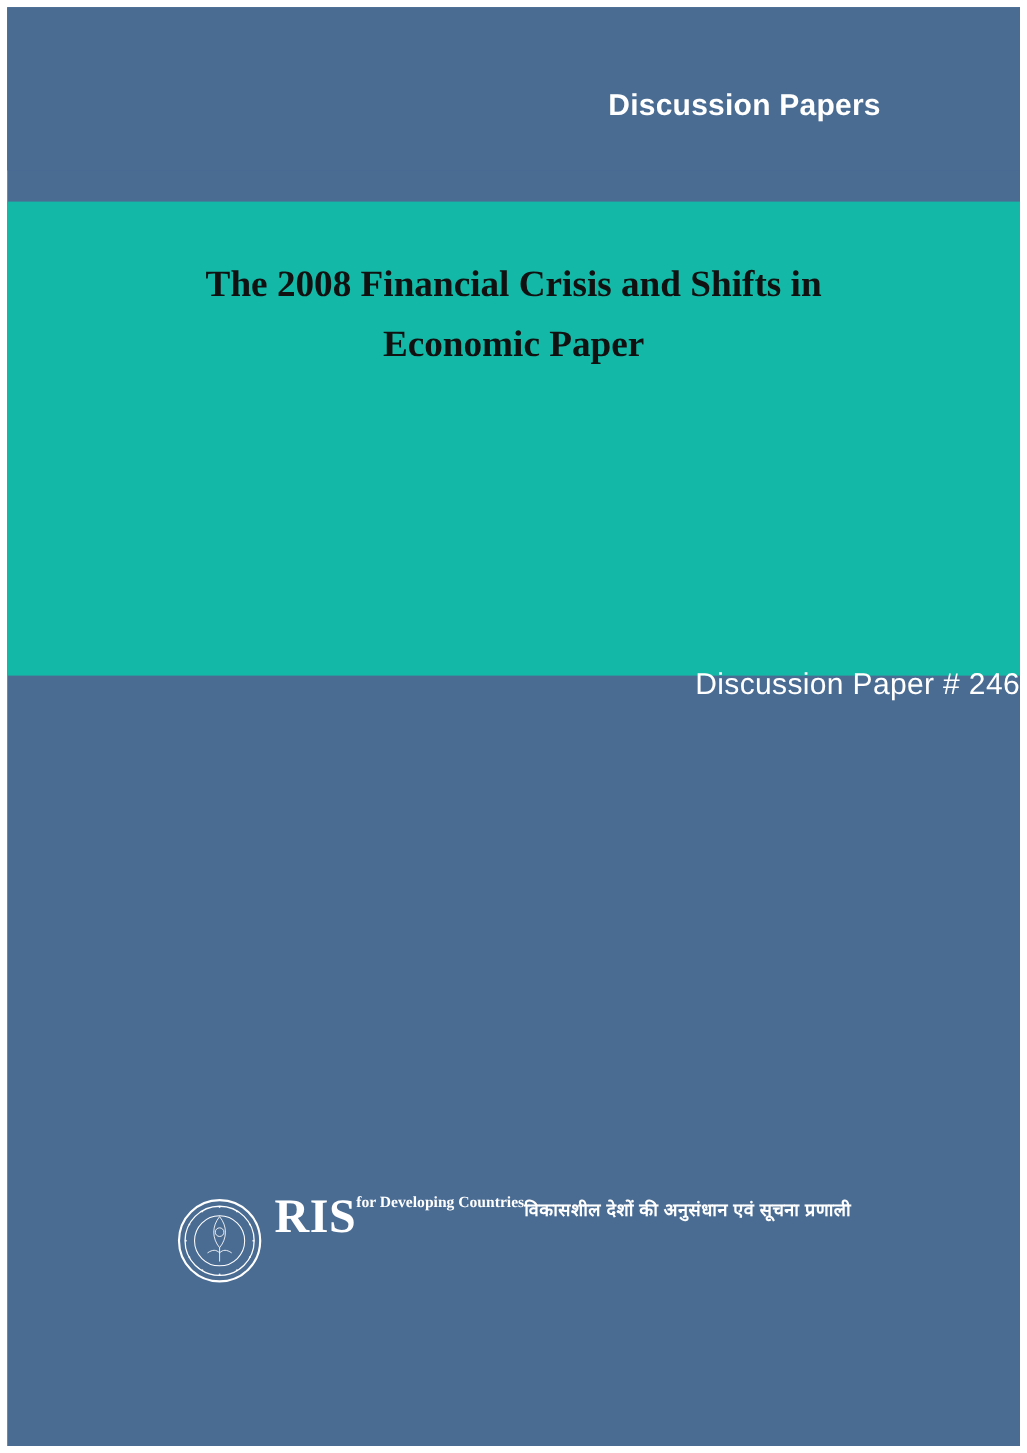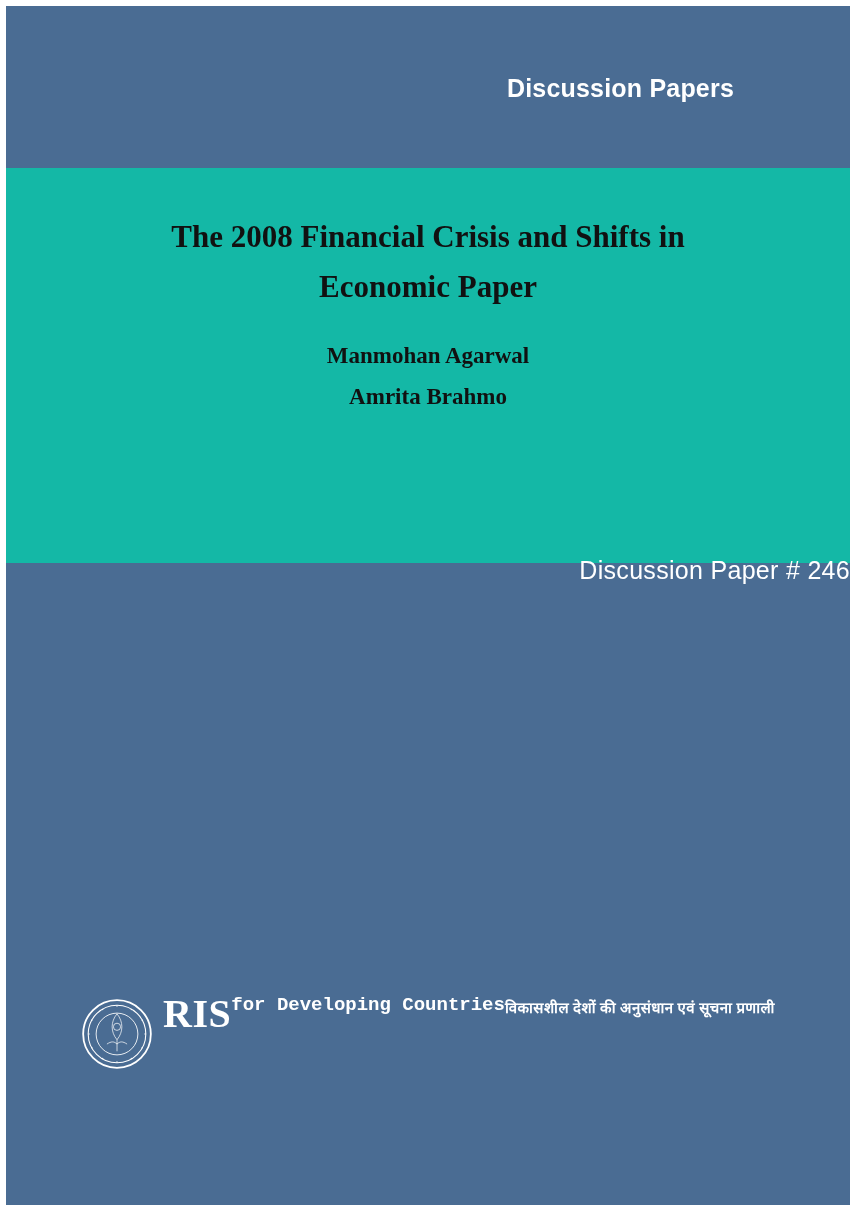--- a/index.html
+++ b/index.html
@@ -124,27 +124,27 @@
     letter-spacing: 0.5px;
   }
   .logo-sub1 {
     font-family: "Liberation Serif", serif;
     font-size: 15.5px;
     font-weight: bold;
     line-height: 1.16;
     margin-top: 3px;
   }
   .logo-sub2 {
-    font-family: Liberation Mono, monospace;
-    font-size: 19px;
+    font-family: Liberation Serif, serif;
+    font-size: 13px;
     font-weight: bold;
     line-height: 1.16;
   }
   .logo-hindi {
-    font-family: Liberation Serif, serif;
+    font-family: Liberation Sans, sans-serif;
     font-size: 15px;
     font-weight: bold;
     line-height: 1.3;
     margin-top: 5px;
     letter-spacing: 0.4px;
   }
 </style>
 </head>
 <body>
 
@@ -152,24 +152,20 @@
   <div class="cover">
 
     <div class="band-top">
       <div class="band-top-label">Discussion Papers</div>
     </div>
 
     <div class="white-panel">
       <div class="title">
         <div>The 2008 Financial Crisis and Shifts in</div>
         <div>Economic Paper</div>
-      </div>
-      <div class="authors">
-        <div>Manmohan Agarwal</div>
-        <div>Amrita Brahmo</div>
       </div>
     </div>
 
     <div class="paper-number">Discussion Paper # 246</div>
 
     <div class="logo-block">
       <div class="logo-inner">
         <svg class="emblem" viewBox="0 0 100 100">
           <circle cx="50" cy="50" r="47" fill="none" stroke="#ffffff" stroke-width="2.5"></circle>
           <circle cx="50" cy="50" r="40" fill="none" stroke="#ffffff" stroke-width="1.5"></circle>

